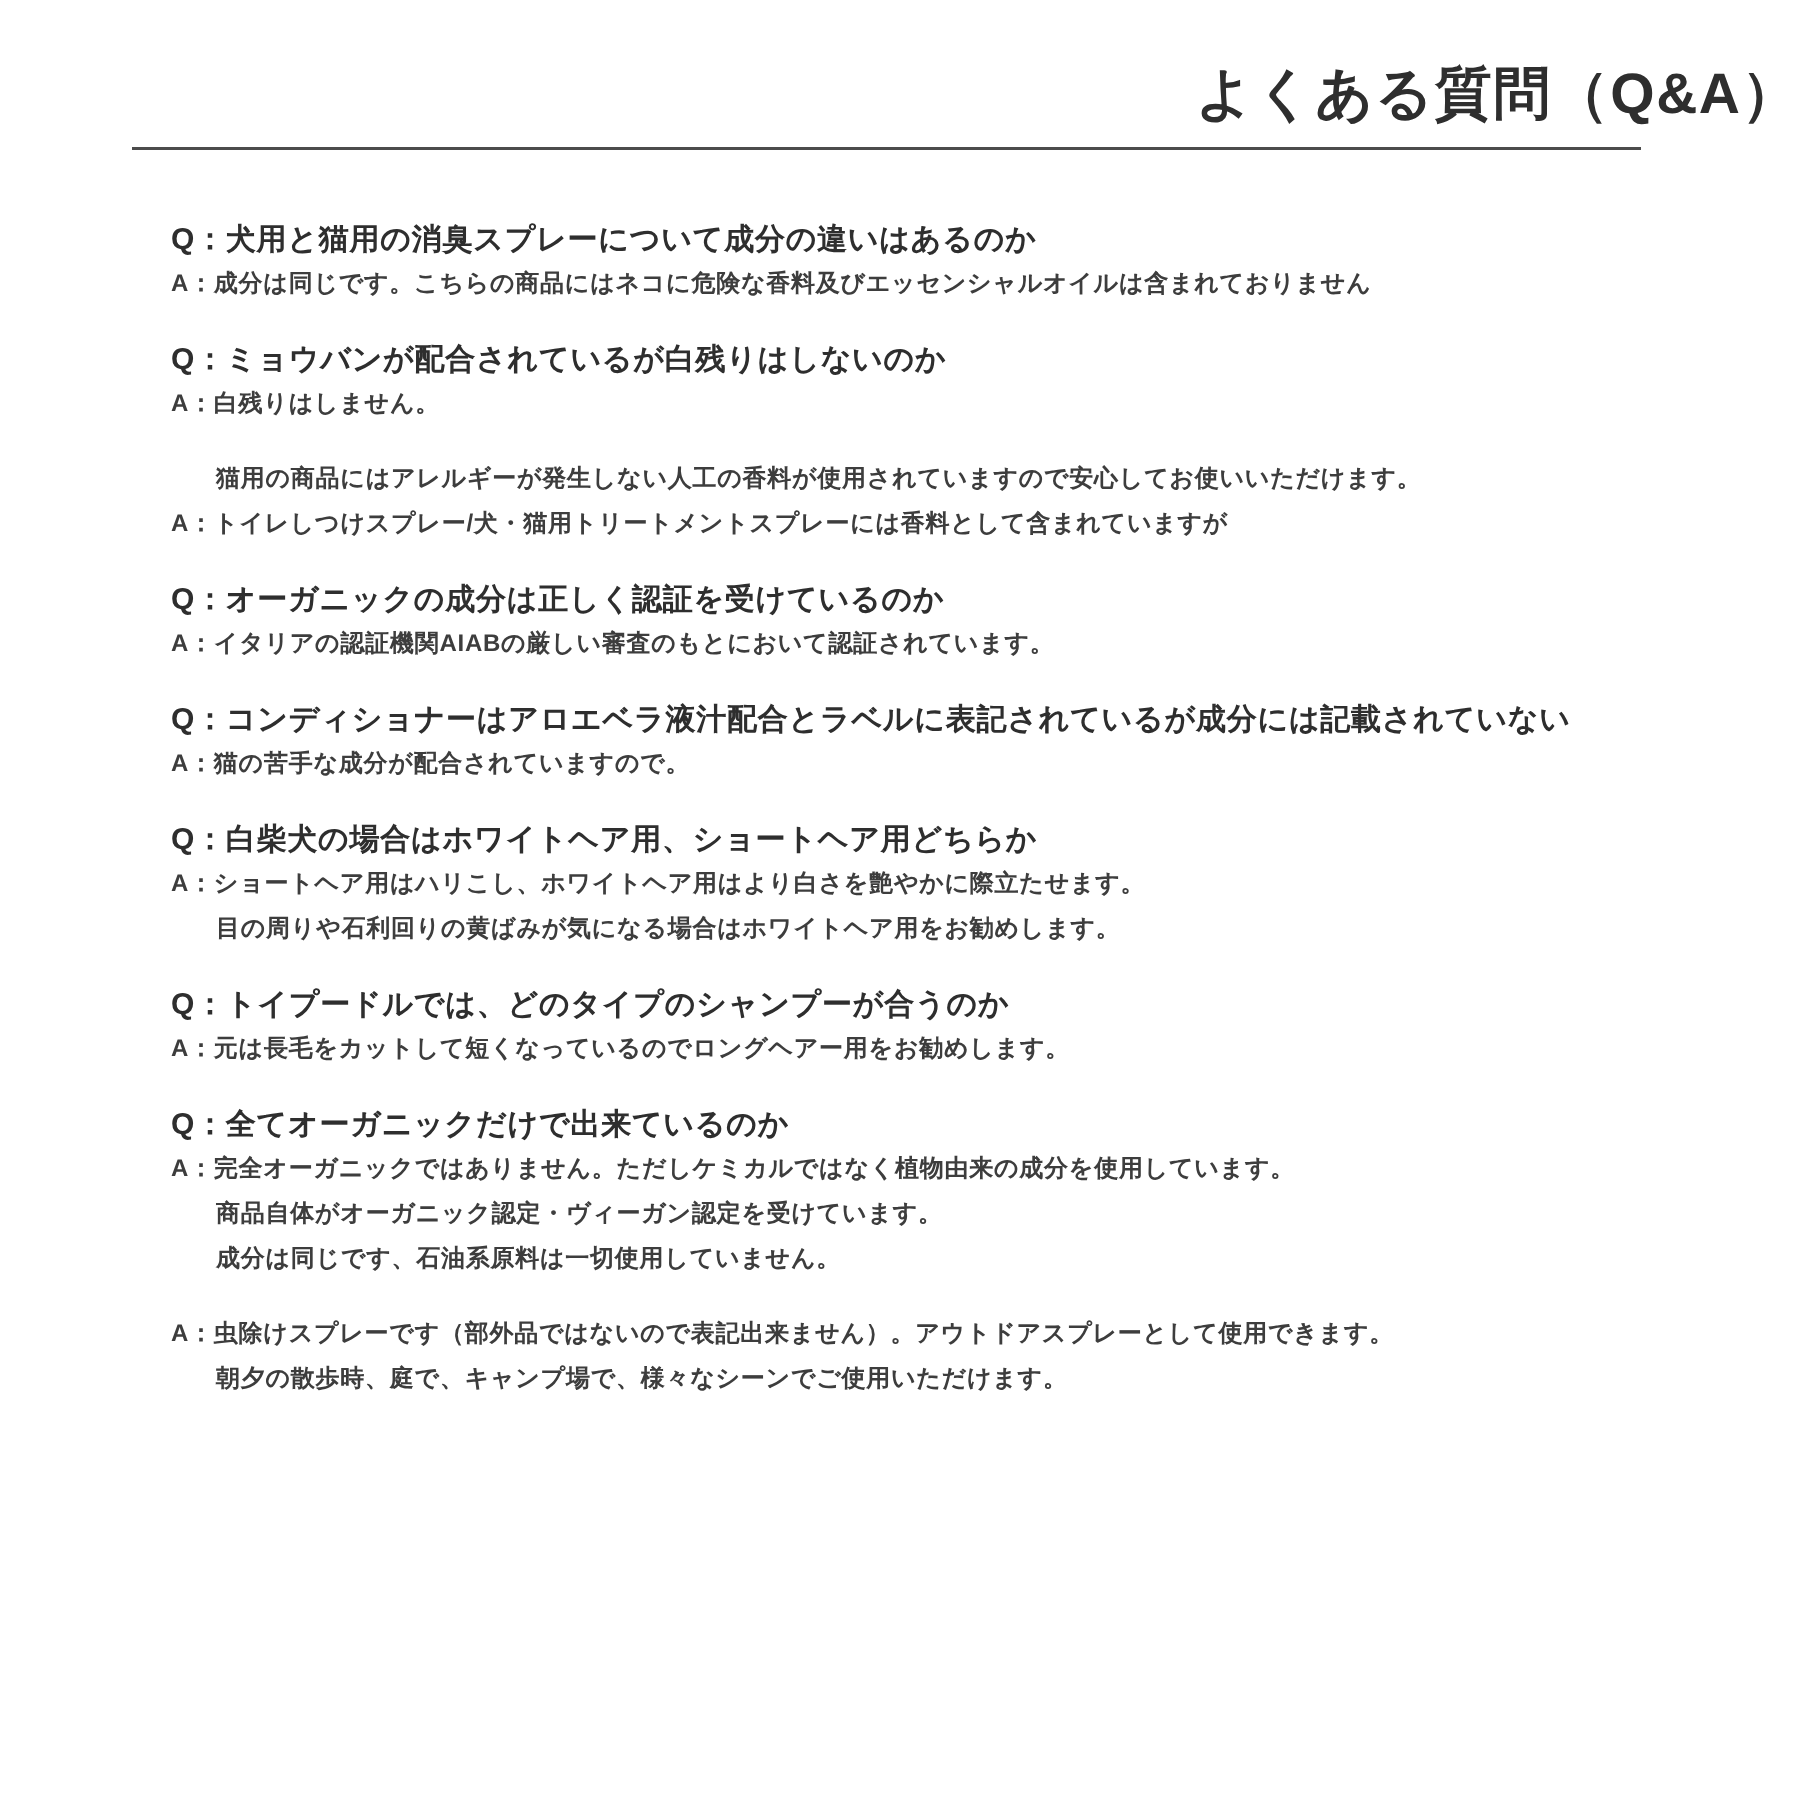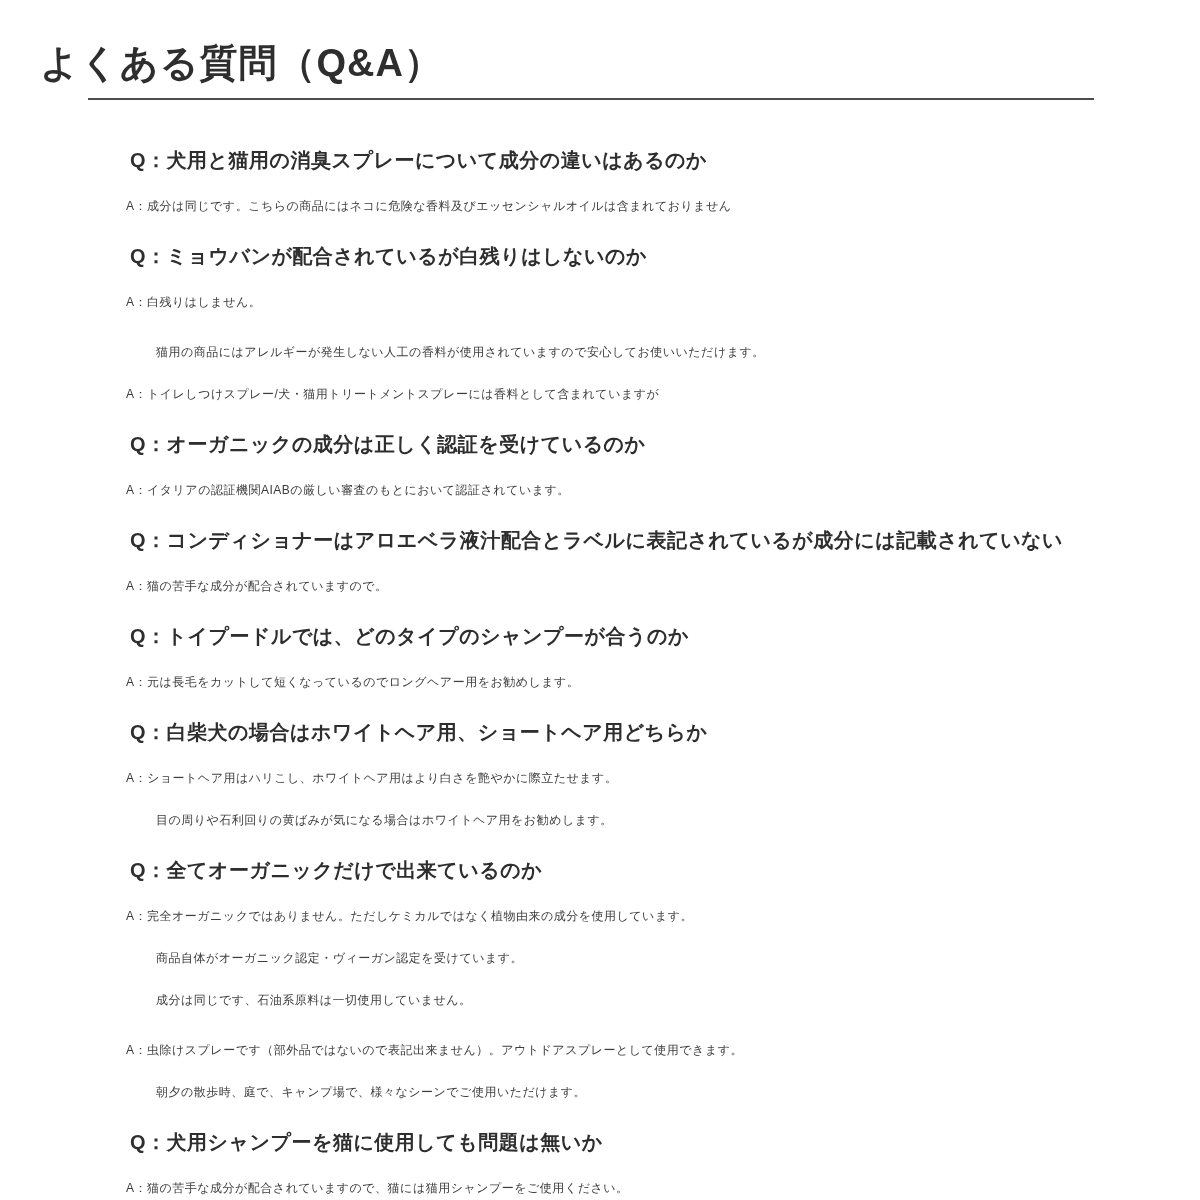--- a/index.html
+++ b/index.html
@@ -9,47 +9,46 @@
     --bg:#ffffff;
   }
   html,body{margin:0;padding:0;}
   body{
     width:1200px;height:1200px;background:var(--bg);
     font-family:"Liberation Sans","DejaVu Sans",sans-serif;
     overflow:hidden;
   }
   .page-title{
     margin:40px 0 0 0;
-    text-align:left;
+    text-align:right;
     font-size:38px;font-weight:700;line-height:46px;
     color:var(--heading-text);
     letter-spacing:1px;
-    padding-left:40px;
   }
   .title-divider{
     border:none;height:0;
     border-top:2px solid var(--divider);
     margin:12px 106px 0 88px;
   }
   .faq-list{
     margin:45px 40px 0 114px;
   }
   .qa{
     margin:0 0 20px 0;
   }
   .q-line{
-    margin:16px;
+    margin:0;
     font-size:20px;font-weight:700;line-height:30px;
     color:var(--heading-text);
     letter-spacing:0.5px;
     white-space:nowrap;
   }
   .a-line{
-    margin:12px;
-    font-size:12px;font-weight:400;line-height:30px;
+    margin:0;
+    font-size:16px;font-weight:700;line-height:30px;
     color:var(--body-text);
     letter-spacing:0.5px;
     white-space:nowrap;
   }
   .a-line.cont{
     padding-left:30px;
   }
 </style>
 </head>
 <body>
@@ -72,36 +71,32 @@
       </div>
       <div class="qa">
         <p class="q-line">Q：オーガニックの成分は正しく認証を受けているのか</p>
         <p class="a-line">A：イタリアの認証機関AIABの厳しい審査のもとにおいて認証されています。</p>
       </div>
       <div class="qa">
         <p class="q-line">Q：コンディショナーはアロエベラ液汁配合とラベルに表記されているが成分には記載されていない</p>
         <p class="a-line">A：猫の苦手な成分が配合されていますので。</p>
       </div>
       <div class="qa">
-        <p class="q-line">Q：トイプードルでは、どのタイプのシャンプーが合うのか</p>
-        <p class="a-line">A：元は長毛をカットして短くなっているのでロングヘアー用をお勧めします。</p>
-      </div>
-      <div class="qa">
         <p class="q-line">Q：白柴犬の場合はホワイトヘア用、ショートヘア用どちらか</p>
         <p class="a-line">A：ショートヘア用はハリこし、ホワイトヘア用はより白さを艶やかに際立たせます。</p>
         <p class="a-line cont">目の周りや石利回りの黄ばみが気になる場合はホワイトヘア用をお勧めします。</p>
+      </div>
+      <div class="qa">
+        <p class="q-line">Q：トイプードルでは、どのタイプのシャンプーが合うのか</p>
+        <p class="a-line">A：元は長毛をカットして短くなっているのでロングヘアー用をお勧めします。</p>
       </div>
       <div class="qa">
         <p class="q-line">Q：全てオーガニックだけで出来ているのか</p>
         <p class="a-line">A：完全オーガニックではありません。ただしケミカルではなく植物由来の成分を使用しています。</p>
         <p class="a-line cont">商品自体がオーガニック認定・ヴィーガン認定を受けています。</p>
         <p class="a-line cont">成分は同じです、石油系原料は一切使用していません。</p>
       </div>
       <div class="qa">
         <p class="a-line">A：虫除けスプレーです（部外品ではないので表記出来ません）。アウトドアスプレーとして使用できます。</p>
         <p class="a-line cont">朝夕の散歩時、庭で、キャンプ場で、様々なシーンでご使用いただけます。</p>
       </div>
-      <div class="qa">
-        <p class="q-line">Q：犬用シャンプーを猫に使用しても問題は無いか</p>
-        <p class="a-line">A：猫の苦手な成分が配合されていますので、猫には猫用シャンプーをご使用ください。</p>
-      </div>
     </div>
 </div>
 
 </body></html>

